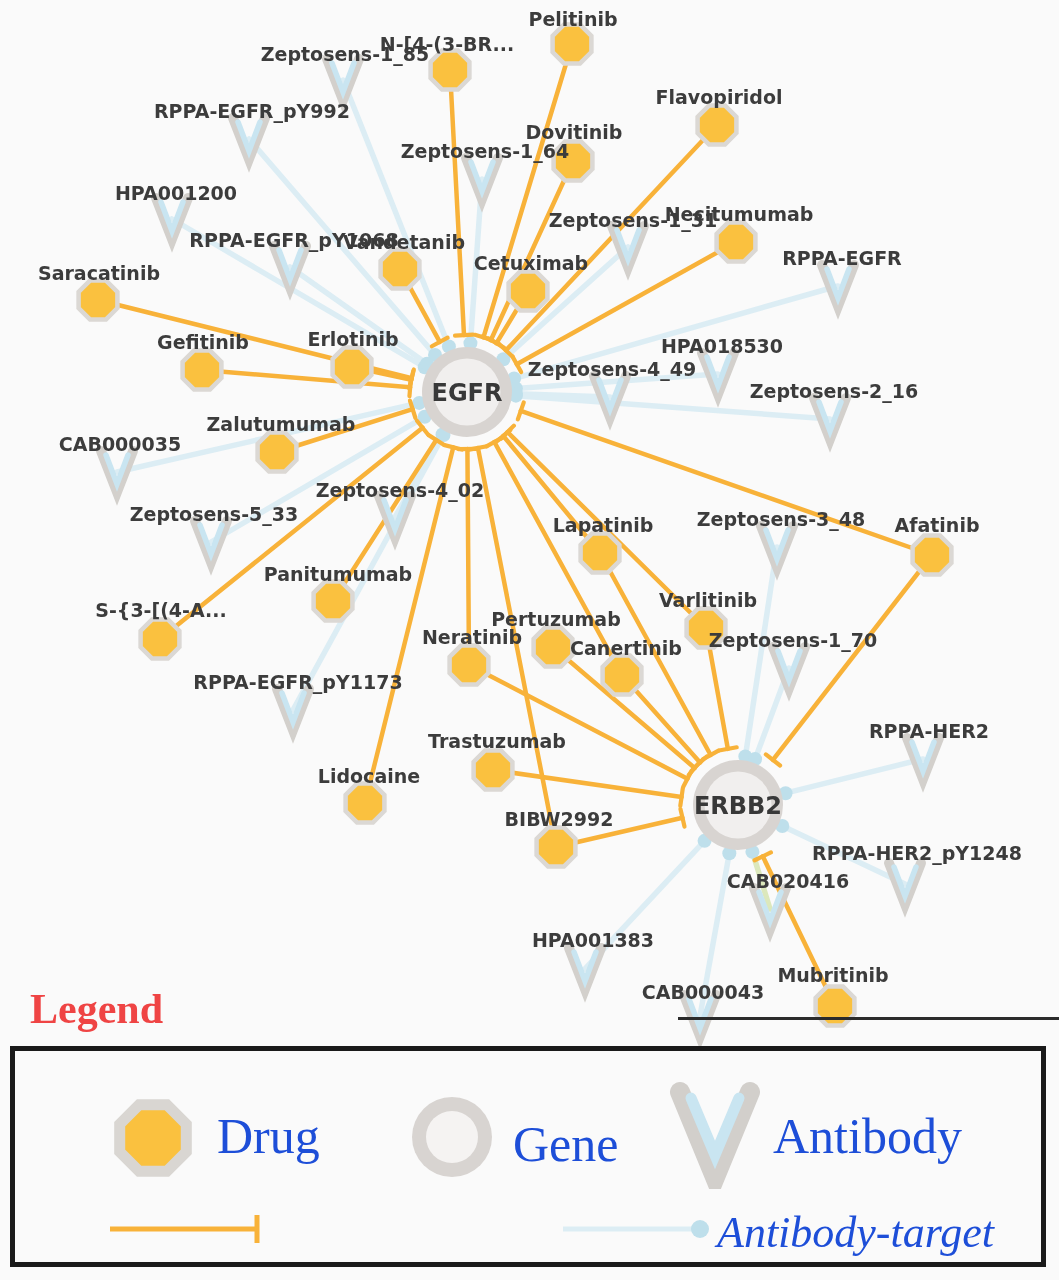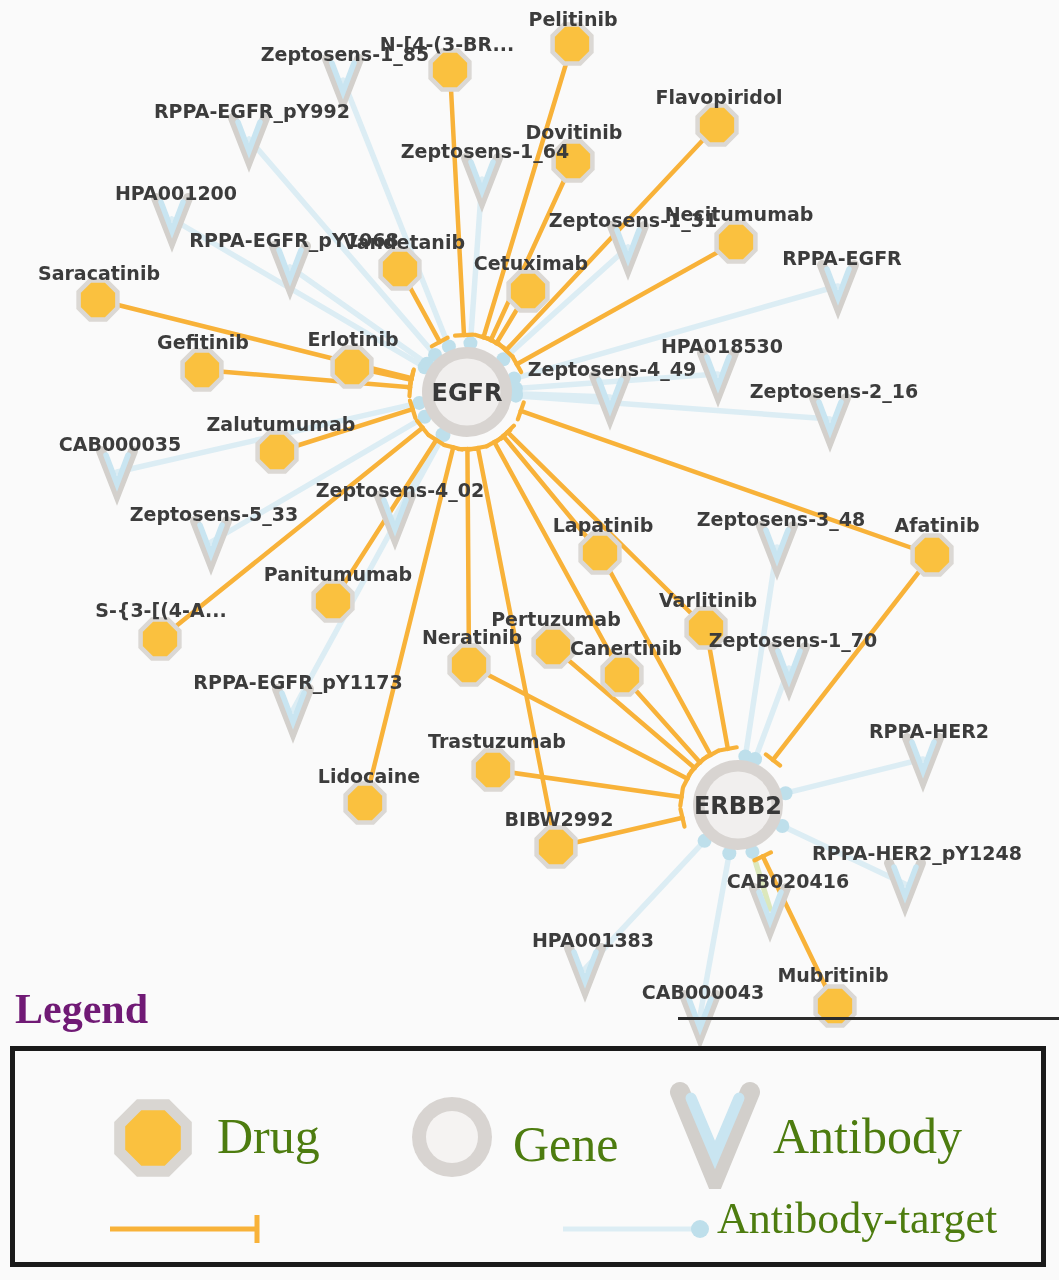--- a/index.html
+++ b/index.html
@@ -4,24 +4,24 @@
 <style>
   html,body{margin:0;padding:0;background:#fafafa;}
   #page{position:relative;width:1059px;height:1280px;background:#fafafa;overflow:hidden;
         font-family:"Liberation Sans",sans-serif;}
   #graph-svg{position:absolute;left:0;top:0;}
   .nlabel{font-family:"DejaVu Sans",sans-serif;font-weight:bold;font-size:19px;fill:#3c3c3c;}
   .nlabel.gene{font-size:24px;fill:#383838;}
   
   .abs{position:absolute;}
   #legend-title{font-family:"Liberation Serif",serif;font-weight:bold;font-size:42px;
-                color:#701a75;left:15px;top:988px;line-height:1;}
+                color:#ef4444;left:30px;top:988px;line-height:1;}
   #legend-rule{left:678px;top:1017px;width:381px;height:3px;background:#2b2b2b;}
   #legend-box{left:10px;top:1046px;width:1026px;height:211px;border:5px solid #1a1a1a;background:#fafafa;}
-  .leg-label{font-family:"Liberation Serif",serif;color:#4d7c0f;line-height:1;}
+  .leg-label{font-family:"Liberation Serif",serif;color:#1d4ed8;line-height:1;}
   .leg-node-label{font-size:50px;}
   .leg-edge-label{font-size:44px;}
 </style>
 </head>
 <body>
 
 <div id="page">
 
   <svg id="graph-svg" width="1059" height="1280" viewBox="0 0 1059 1280">
     <g id="edge-layer">
@@ -365,16 +365,16 @@
 
     <svg class="abs" style="left:90px;top:158px;" width="170" height="40">
       <line x1="5" y1="20" x2="152" y2="20" stroke="#F8B239" stroke-width="5"></line>
       <line x1="152" y1="6" x2="152" y2="34" stroke="#F8B239" stroke-width="5"></line>
     </svg>
 
     <svg class="abs" style="left:540px;top:158px;" width="170" height="40">
       <line x1="8" y1="20" x2="142" y2="20" stroke="#DCEDF4" stroke-width="5"></line>
       <circle cx="145" cy="20" r="9" fill="#BEDFEB"></circle>
     </svg>
-    <div class="abs leg-label leg-edge-label" style="left:702px;top:146px;">Antibody-target</div>
+    <div class="abs leg-label leg-edge-label" style="left:702px;top:160px;font-style:italic;">Antibody-target</div>
 
   </div>
 </div>
 
 </body></html>

